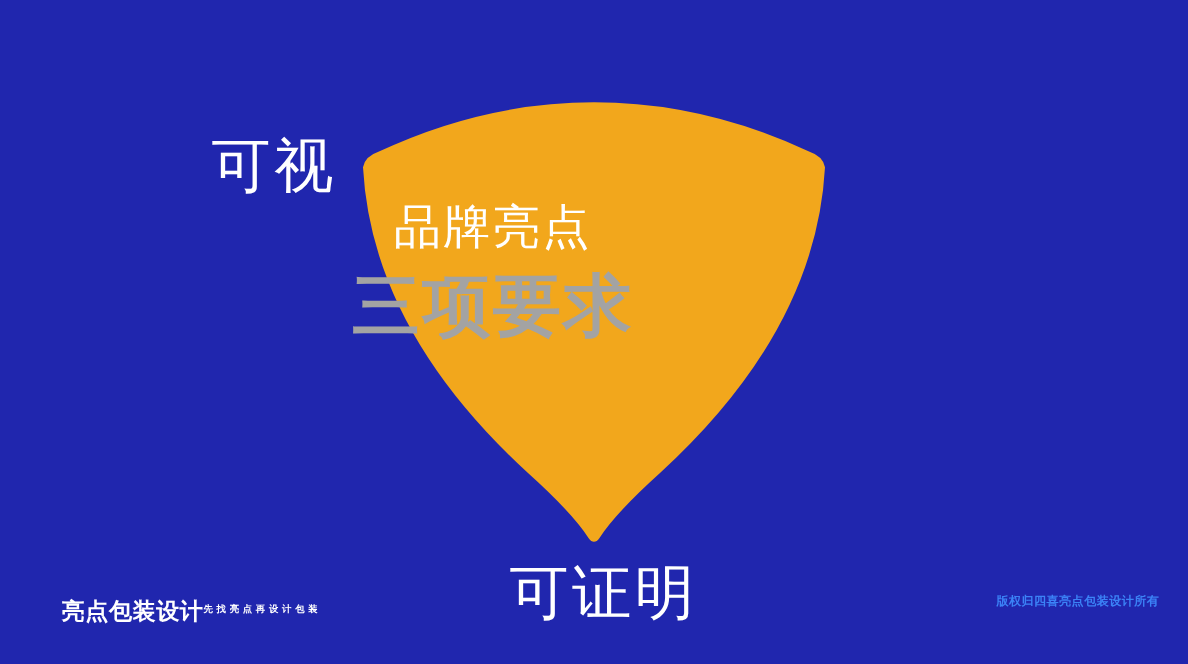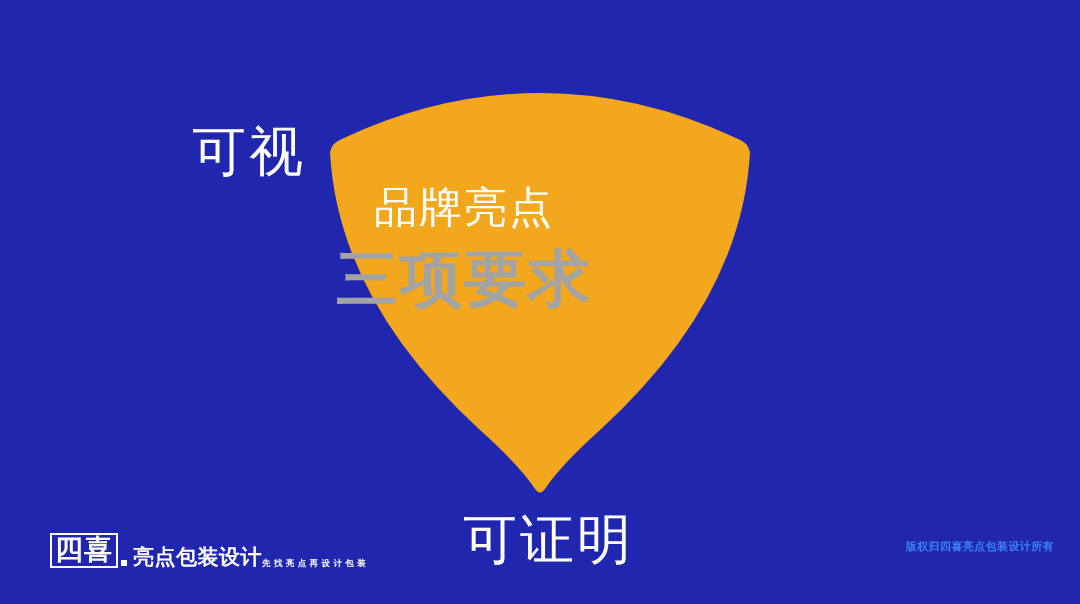--- a/index.html
+++ b/index.html
@@ -32,21 +32,21 @@
   #shield-svg {
     position: absolute;
     left: 0;
     top: 0;
     display: block;
   }
 
   
   .shield-text {
     position: absolute;
-    left: 16px;
+    left: 0;
     width: 896px;
     text-align: center;
     color: #ffffff;
     white-space: nowrap;
     line-height: 1;
     user-select: none;
   }
   #shield-title-sub {
     top: 186px;
     font-size: 43px;
@@ -124,21 +124,21 @@
     line-height: 1.05;
     letter-spacing: 0.5px;
     white-space: nowrap;
   }
   #logo-tagline {
     color: #ffffff;
     font-size: 8.5px;
     font-weight: 700;
     line-height: 1.2;
     letter-spacing: 3.4px;
-    margin-top: 12px;
+    margin-top: 2px;
     white-space: nowrap;
   }
 
   
   #copyright {
     position: absolute;
     right: 26px;
     top: 539px;
     color: #3b82f6;
     font-size: 11px;
@@ -174,24 +174,20 @@
   <div class="shield-text" id="shield-title-sub" style="color: rgb(255, 255, 255);">品牌亮点</div>
 
   <div class="shield-text" id="shield-title-main" style="color: #a3a3a3;">三项要求</div>
 
   <div class="corner-label" id="label-top-left">可视</div>
 
 
   <div class="corner-label" id="label-bottom">可证明</div>
 
   <div id="logo">
-    <div id="logo-mark">
-      <span id="logo-mark-chars">四喜</span>
-      <span id="logo-dot"></span>
-    </div>
     <div id="logo-text-block">
       <div id="logo-name">亮点包装设计</div>
       <div id="logo-tagline">先找亮点再设计包装</div>
     </div>
   </div>
 
   <div id="copyright">版权归四喜亮点包装设计所有</div>
 
 </div>
 

